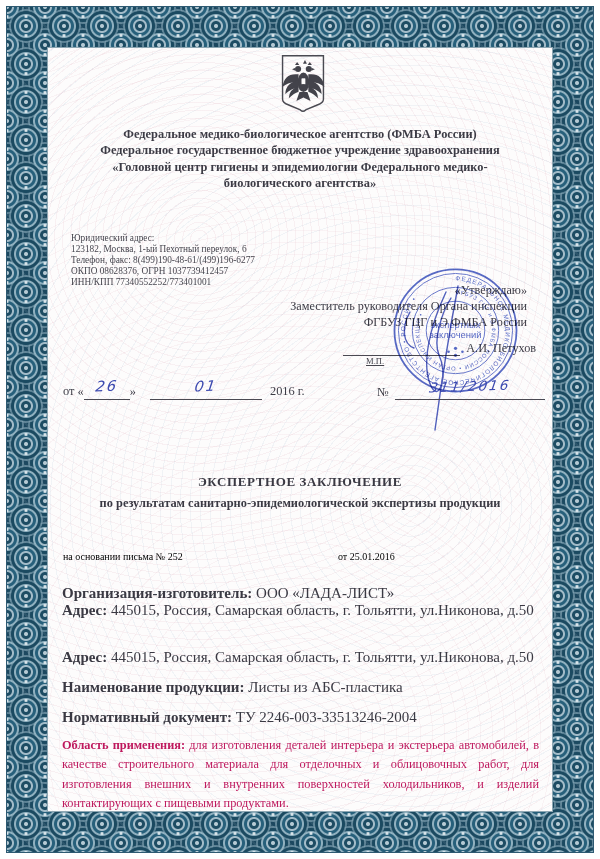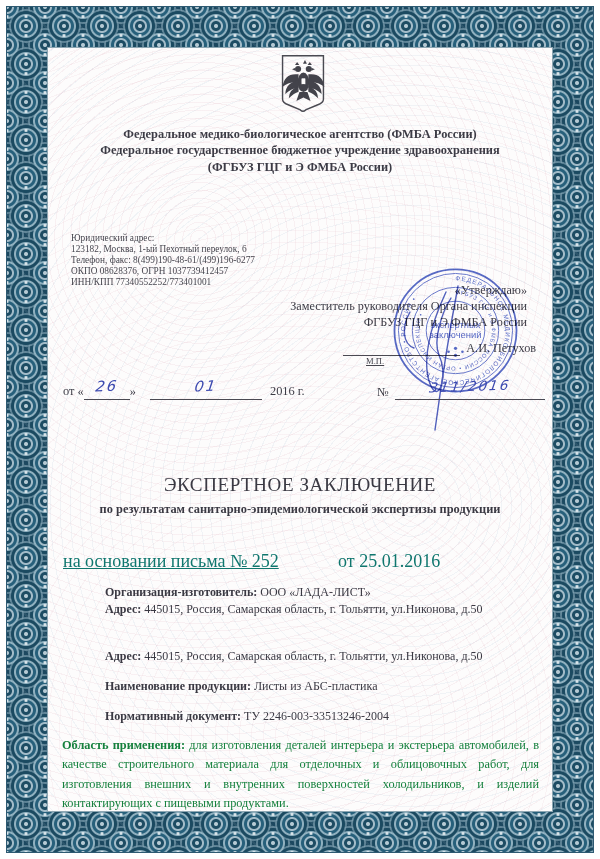--- a/index.html
+++ b/index.html
@@ -78,38 +78,38 @@
   .blank .hw { position:absolute; left:0; right:0; top:-6px; text-align:center; }
   .hw {
     font-family:"DejaVu Sans", sans-serif; font-style:italic;
     color:#3c4ab0; letter-spacing:2px; font-size:14.5px;
     transform:skewX(-10deg) rotate(-2deg); display:inline-block;
   }
   .num-group { position:absolute; left:314px; top:0; display:flex; align-items:flex-end; }
 
   
   .title-block { position:absolute; left:55px; top:474px; width:490px; text-align:center; color:#3a3943; }
-  .title-main { font-weight:normal; font-size:19px; letter-spacing:.6px; }
+  .title-main { font-weight:bold; font-size:13px; letter-spacing:.6px; }
   .title-sub { font-weight:bold; font-size:12.4px; margin-top:6px; }
 
   
-  .basis { position:absolute; left:63px; top:551px; width:480px; font-size:18px; color:#0f766e;text-decoration:underline; }
+  .basis { position:absolute; left:63px; top:551px; width:480px; font-size:10px; color:#000000; }
   .basis .right { position:absolute; left:275px; top:0; }
 
   
-  .field { position:absolute; left:62px; width:478px; font-size:12px; color:#3a3943;margin-left:43px; }
+  .field { position:absolute; left:62px; width:478px; font-size:15px; color:#3a3943; }
   .field b { font-weight:bold; }
   .f0 { top:585px; } .f1 { top:602px; }
   .f2 { top:632px; } .f3 { top:649px; }
   .f4 { top:679px; } .f5 { top:709px; }
 
   
   .scope {
     position:absolute; left:62px; top:736px; width:477px;
-    font-size:12.3px; line-height:19.3px; text-align:justify; color:#15803d;
+    font-size:12.3px; line-height:19.3px; text-align:justify; color:#be185d;
   }
   .scope b { font-weight:bold; }
 </style>
 </head>
 <body>
 
 <div class="page">
   <div class="frame"></div>
   <div class="sheet"></div>
 
@@ -131,21 +131,22 @@
       <path d="M36,31 Q50,33 51,46 Q43,39 36,39 Z"></path>
       <path d="M36,37 Q47,41 47,51 Q41,45 36,43.5 Z"></path>
       <path d="M26,44 h9 l3.5,10 -8,-4 -8,4 z"></path>
       <rect x="27.8" y="28" width="5.4" height="7.5" rx="1.2" fill="#fdfcfc" stroke="#43434b" stroke-width="1"></rect>
     </g>
   </svg>
 
   <div class="header">
     <div>Федеральное медико-биологическое агентство (ФМБА России)</div>
     <div>Федеральное государственное бюджетное учреждение здравоохранения</div>
-    <div>(ФГБУЗ ГЦГ и Э ФМБА России)</div>
+    <div>«Головной центр гигиены и эпидемиологии Федерального медико-</div>
+    <div>биологического агентства»</div>
   </div>
 
   <div class="legal">
     <div>Юридический адрес:</div>
     <div>123182, Москва, 1-ый Пехотный переулок, 6</div>
     <div>Телефон, факс: 8(499)190-48-61/(499)196-6277</div>
     <div>ОКПО 08628376, ОГРН 1037739412457</div>
     <div>ИНН/КПП 77340552252/773401001</div>
   </div>
 

